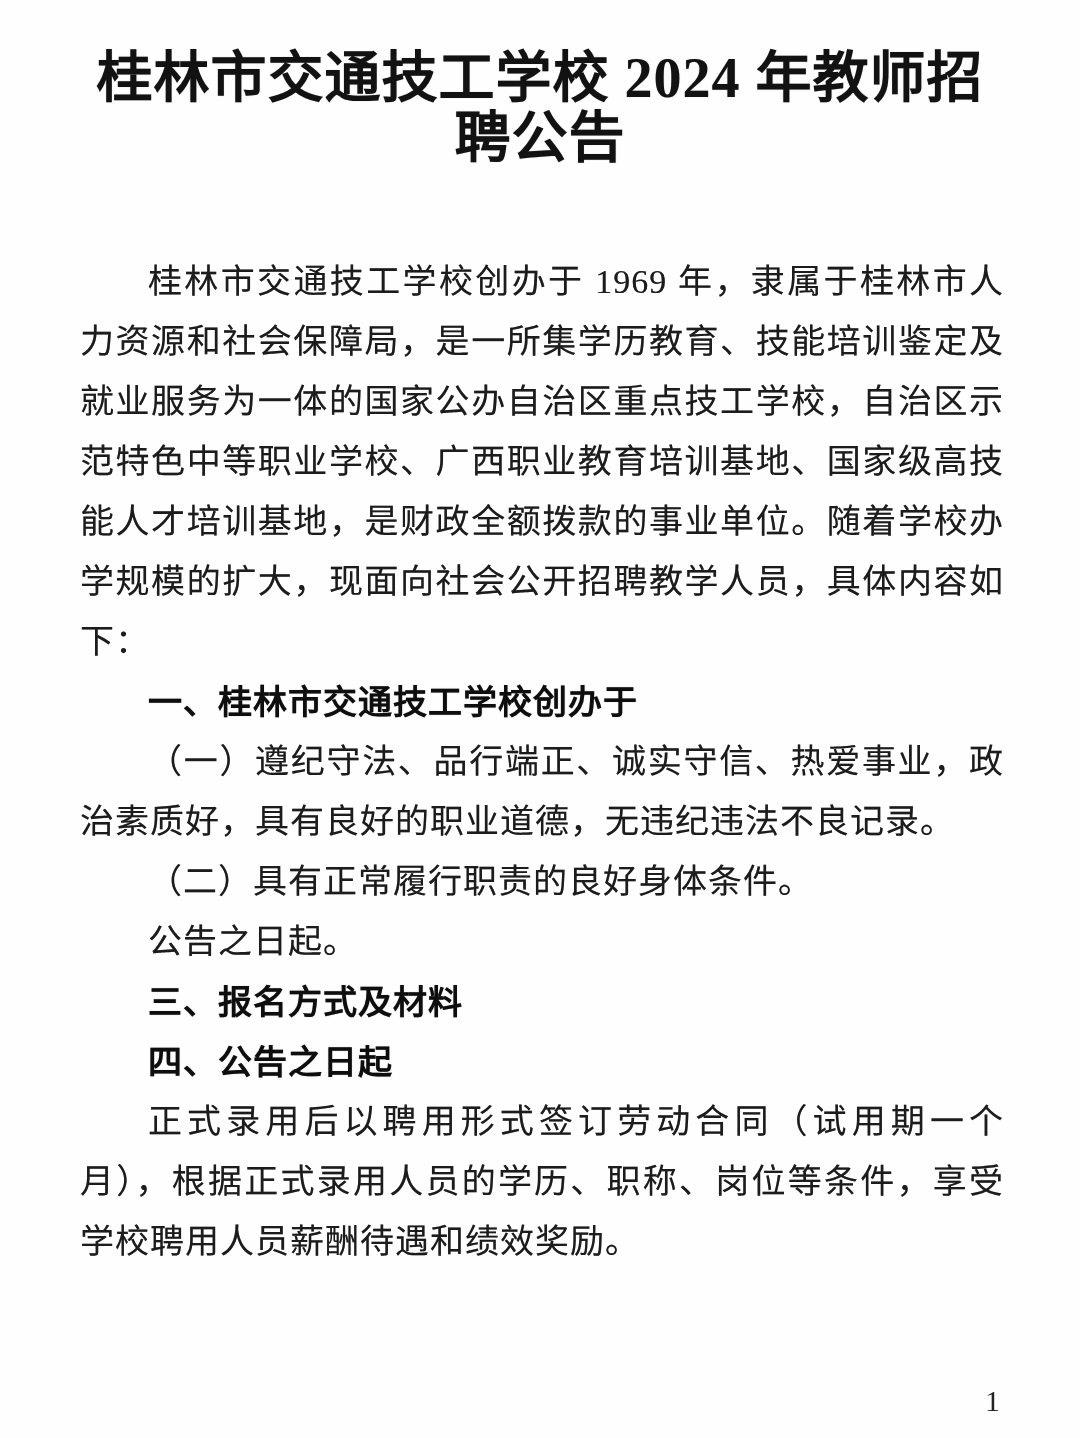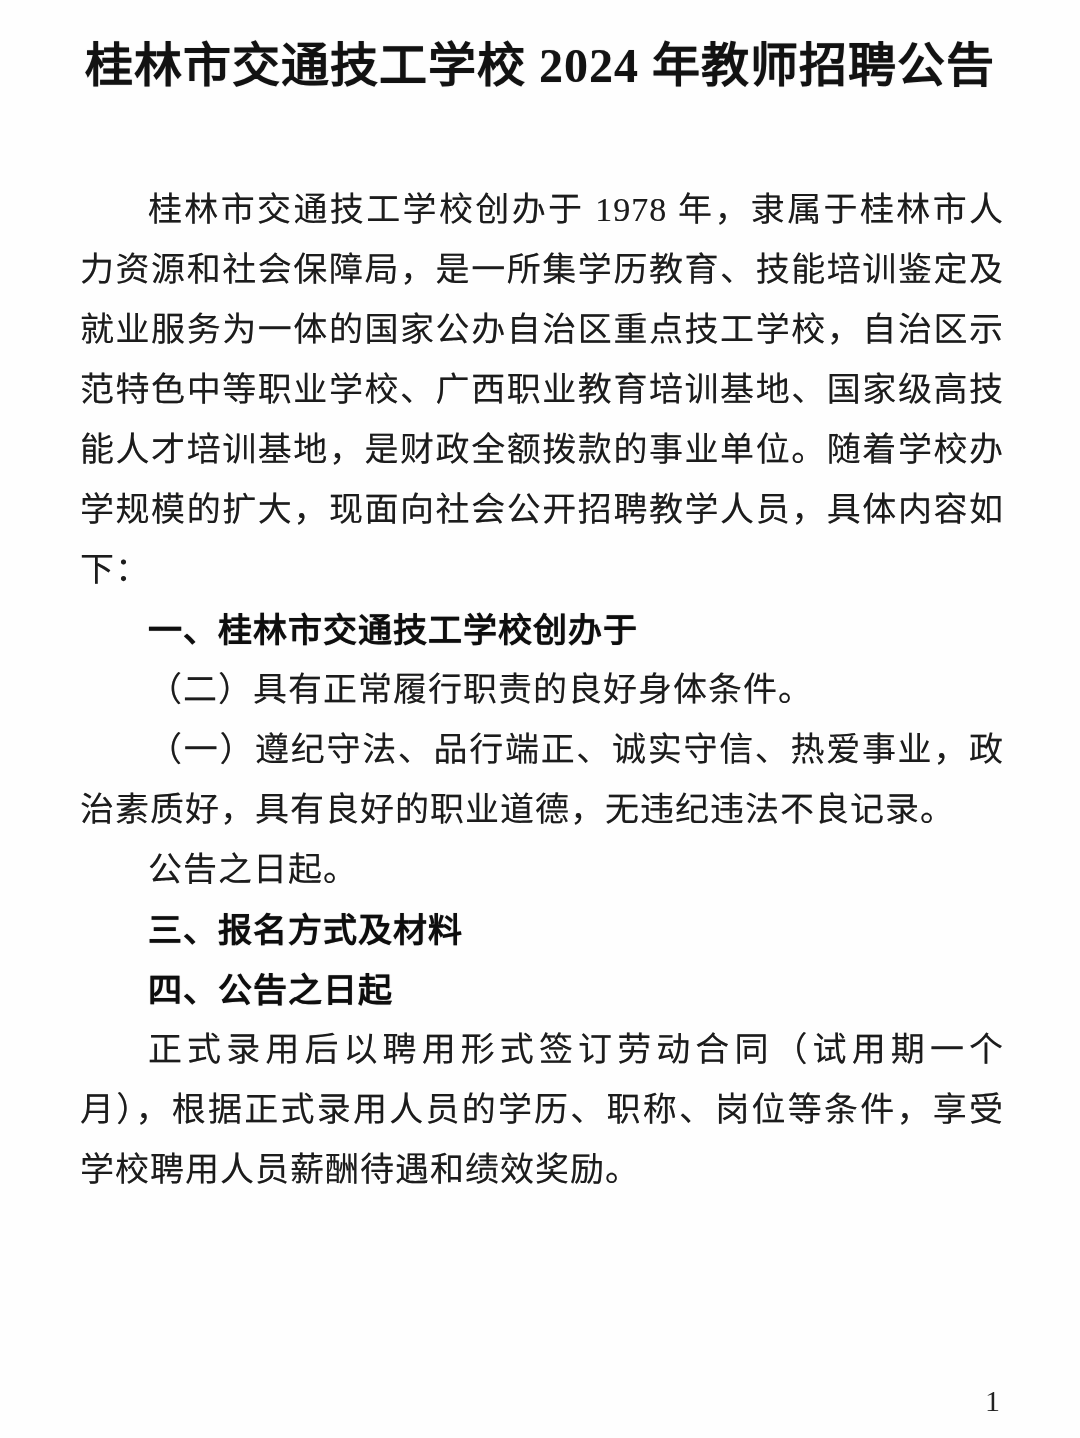--- a/index.html
+++ b/index.html
@@ -11,24 +11,24 @@
   }
   .page {
     position: relative;
     width: 1080px;
     height: 1438px;
     background: #fefefe;
     overflow: hidden;
     color: #1c1c1c;
   }
   .doc-title {
-    margin: 0;
+    margin: 12px;
     padding: 36px 60px 0 60px;
     text-align: center;
-    font-size: 48px;
+    font-size: 56px;
     line-height: 60px;
     font-weight: 700;
     font-family: "Liberation Serif", serif;
     color: #121212;
     letter-spacing: 1px;
     text-shadow: 0 0 1px rgba(0,0,0,0.35);
   }
   .doc-body {
     margin: 84px 76px 0 80px;
   }
@@ -61,27 +61,27 @@
 </style>
 </head>
 <body>
 
 <div class="page">
 
   <h1 class="doc-title">桂林市交通技工学校 2024 年教师招聘公告</h1>
 
   <div class="doc-body">
 
-    <p>桂林市交通技工学校创办于 1978 年，隶属于桂林市人力资源和社会保障局，是一所集学历教育、技能培训鉴定及就业服务为一体的国家公办自治区重点技工学校，自治区示范特色中等职业学校、广西职业教育培训基地、国家级高技能人才培训基地，是财政全额拨款的事业单位。随着学校办学规模的扩大，现面向社会公开招聘教学人员，具体内容如下：</p>
+    <p>桂林市交通技工学校创办于 1969 年，隶属于桂林市人力资源和社会保障局，是一所集学历教育、技能培训鉴定及就业服务为一体的国家公办自治区重点技工学校，自治区示范特色中等职业学校、广西职业教育培训基地、国家级高技能人才培训基地，是财政全额拨款的事业单位。随着学校办学规模的扩大，现面向社会公开招聘教学人员，具体内容如下：</p>
 
     <p class="section-heading">一、桂林市交通技工学校创办于</p>
 
+    <p>（一）遵纪守法、品行端正、诚实守信、热爱事业，政治素质好，具有良好的职业道德，无违纪违法不良记录。</p>
+
     <p>（二）具有正常履行职责的良好身体条件。</p>
-
-    <p>（一）遵纪守法、品行端正、诚实守信、热爱事业，政治素质好，具有良好的职业道德，无违纪违法不良记录。</p>
 
 
     <p>公告之日起。</p>
 
     <p class="section-heading">三、报名方式及材料</p>
 
 
     <p class="section-heading">四、公告之日起</p>
 
     <p>正式录用后以聘用形式签订劳动合同（试用期一个月），根据正式录用人员的学历、职称、岗位等条件，享受学校聘用人员薪酬待遇和绩效奖励。</p>

